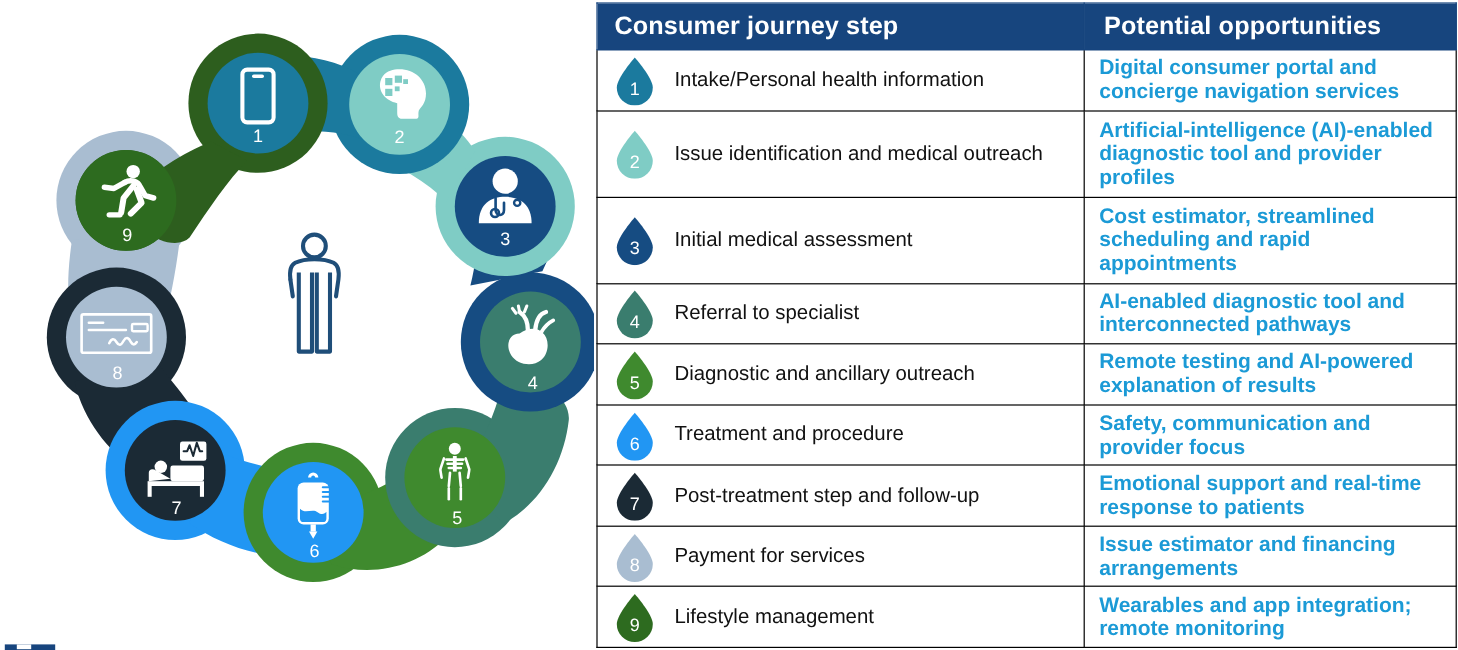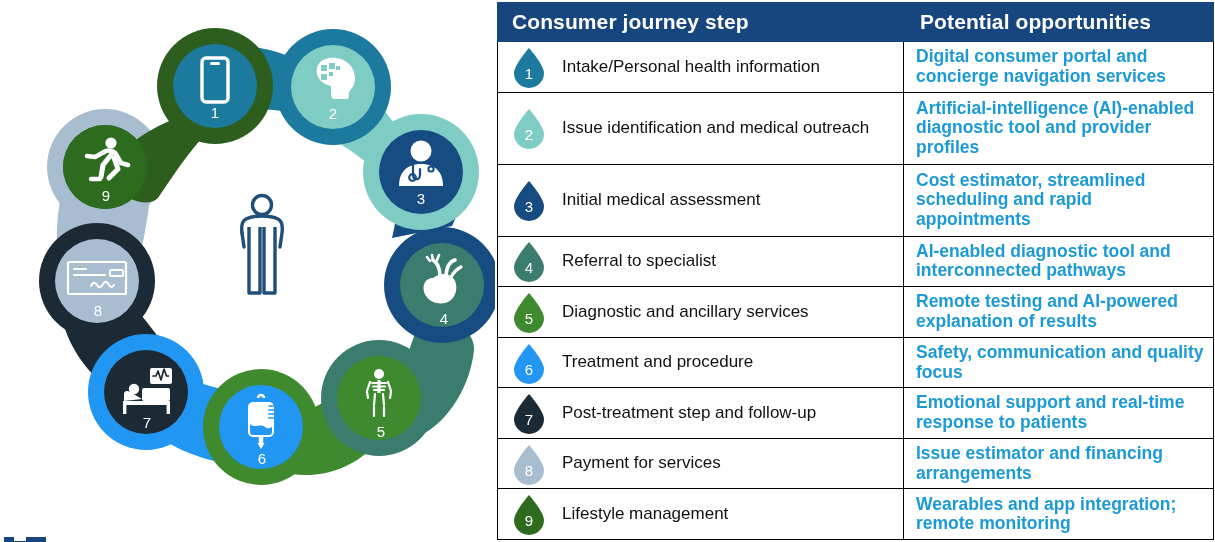--- a/index.html
+++ b/index.html
@@ -418,39 +418,39 @@
 
       <tr>
         <td class="step-cell">
           <div class="step-inner">
             <span class="drop-wrap">
               <svg width="34" height="42" viewBox="0 0 34 42">
                 <path d="M17 2 C17 2 32 19 32 27 A15 15 0 0 1 2 27 C2 19 17 2 17 2 Z" fill="#3F8A2E"></path>
                 <text class="drop-num" x="17" y="33">5</text>
               </svg>
             </span>
-            <span class="step-label">Diagnostic and ancillary services</span>
+            <span class="step-label">Diagnostic and ancillary outreach</span>
           </div>
         </td>
         <td class="opp-cell">Remote testing and AI-powered explanation of results</td>
       </tr>
 
       <tr>
         <td class="step-cell">
           <div class="step-inner">
             <span class="drop-wrap">
               <svg width="34" height="42" viewBox="0 0 34 42">
                 <path d="M17 2 C17 2 32 19 32 27 A15 15 0 0 1 2 27 C2 19 17 2 17 2 Z" fill="#2196F3"></path>
                 <text class="drop-num" x="17" y="33">6</text>
               </svg>
             </span>
             <span class="step-label">Treatment and procedure</span>
           </div>
         </td>
-        <td class="opp-cell">Safety, communication and quality focus</td>
+        <td class="opp-cell">Safety, communication and provider focus</td>
       </tr>
 
       <tr>
         <td class="step-cell">
           <div class="step-inner">
             <span class="drop-wrap">
               <svg width="34" height="42" viewBox="0 0 34 42">
                 <path d="M17 2 C17 2 32 19 32 27 A15 15 0 0 1 2 27 C2 19 17 2 17 2 Z" fill="#1B2A35"></path>
                 <text class="drop-num" x="17" y="33">7</text>
               </svg>

